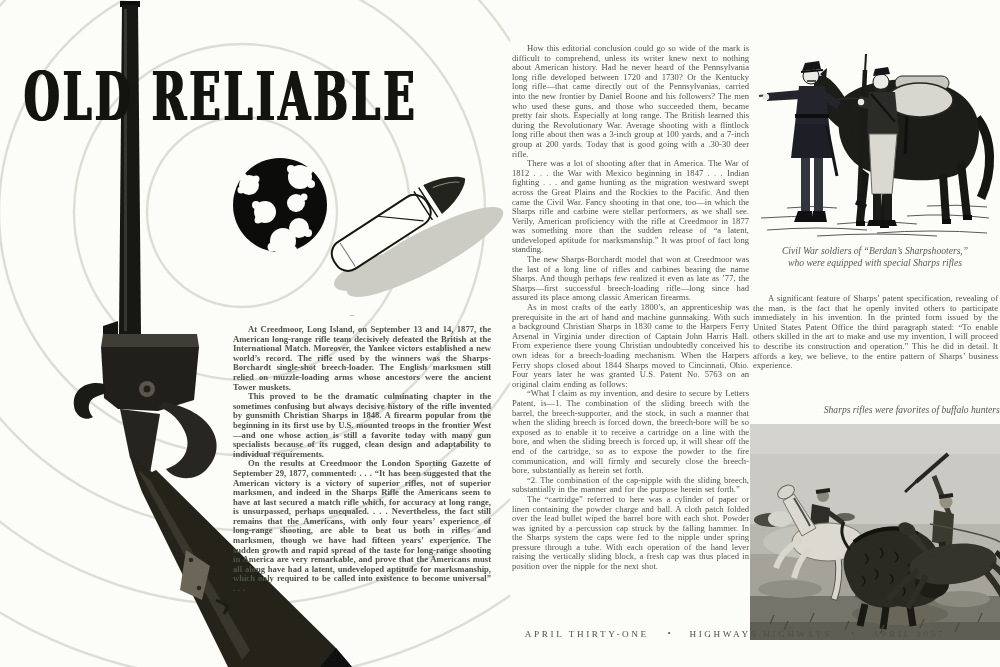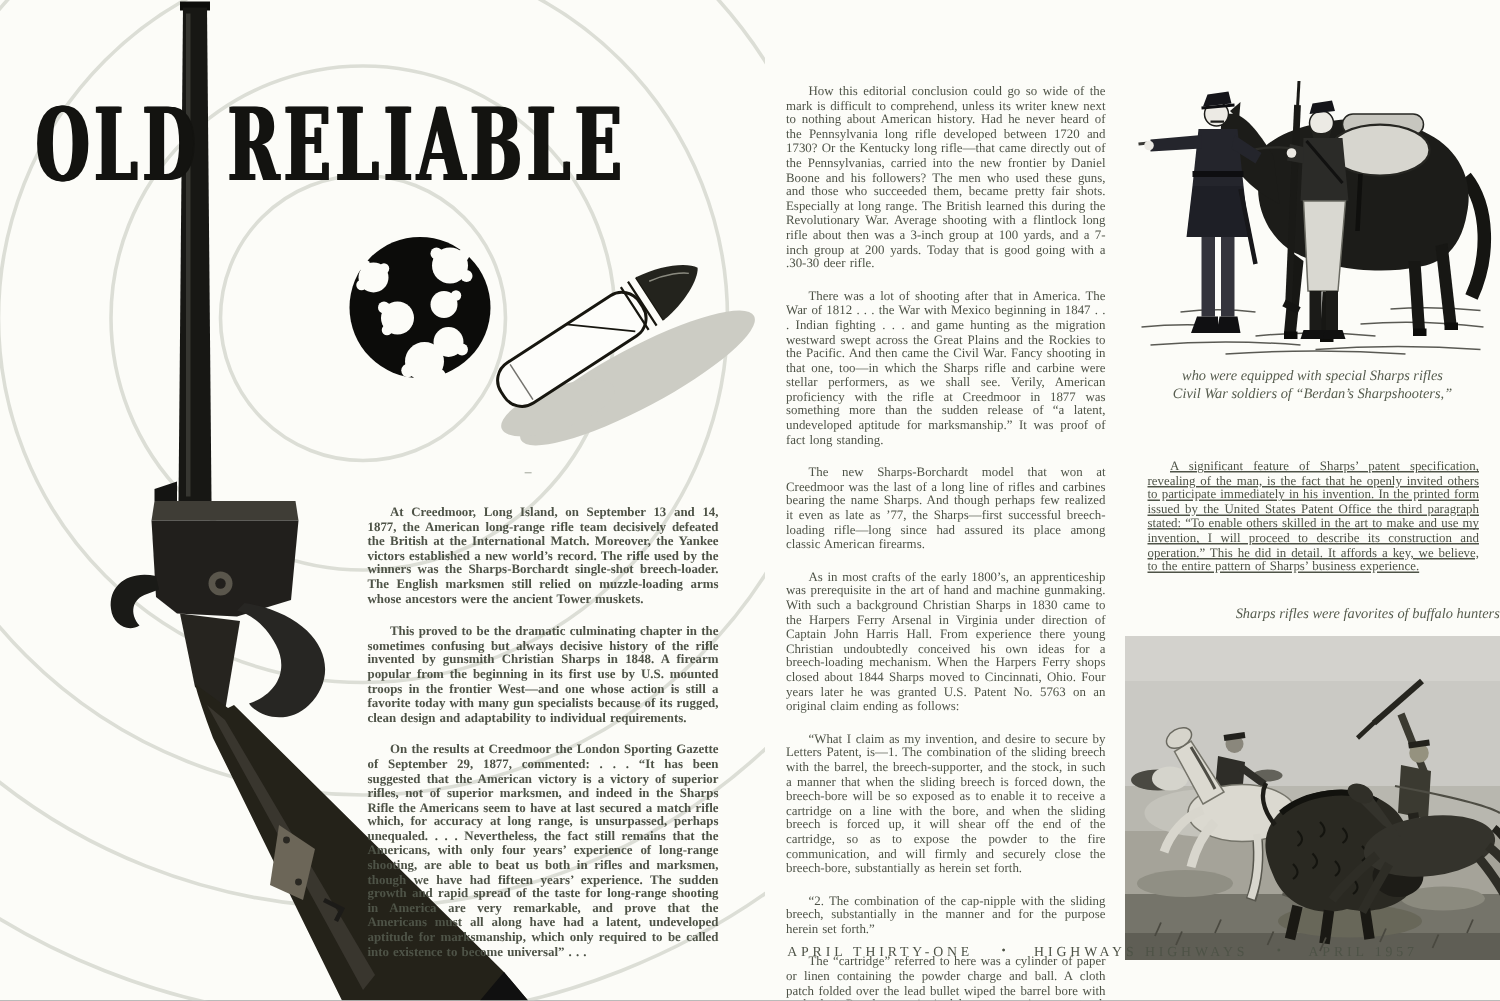--- a/index.html
+++ b/index.html
@@ -22,24 +22,24 @@
     font-size:10px;letter-spacing:1.8px;color:#585e50;white-space:nowrap;
   }
   .byline-orn{
     position:absolute;left:224px;top:309px;width:256px;text-align:center;
     font-size:9px;color:#7b8173;
   }
   .col{
     position:absolute;text-align:justify;font-size:8.6px;line-height:9.6px;
     color:#4e5347;word-spacing:0.6px;
   }
-  .col p{margin:12px;text-indent:15px;}
+  .col p{margin:0;text-indent:15px;}
   #col-left{left:233px;top:325px;width:258px;font-weight:bold;}
   #col-mid{left:512px;top:44px;width:237px;}
-  #col-right{left:753px;top:294px;width:245px;text-decoration:underline;}
+  #col-right{left:753px;top:294px;width:245px;}
   .caption{
     position:absolute;font-style:italic;font-size:9.6px;line-height:11.5px;
     text-align:center;color:#565c4e;
   }
   #caption-soldiers{left:750px;top:245px;width:250px;}
   #caption-buffalo{left:788px;top:404px;width:250px;font-family:Liberation Serif, serif;}
   .illus{position:absolute;}
   #illus-soldiers{left:757px;top:26px;width:240px;height:214px;}
   #illus-buffalo{left:750px;top:424px;width:250px;height:216px;}
   .footer{
@@ -205,22 +205,22 @@
       <path d="M114,68 L138,96" stroke="#111110" stroke-width="2"></path>
       <polygon points="112,108 140,108 135,168 115,168" fill="#d9d8d1" stroke="#6a6a62" stroke-width="1"></polygon>
       <rect x="116" y="168" width="8" height="27" fill="#1b1b18"></rect>
       <rect x="127" y="168" width="8" height="27" fill="#1b1b18"></rect>
       <polygon points="112,194 126,194 126,200 110,200" fill="#101010"></polygon>
       <polygon points="126,194 138,194 140,200 125,200" fill="#101010"></polygon>
     </g>
   </svg>
 
   <div class="caption" id="caption-soldiers">
+    <div>Civil War soldiers of “Berdan’s Sharpshooters,”</div>
     <div>who were equipped with special Sharps rifles</div>
-    <div>Civil War soldiers of “Berdan’s Sharpshooters,”</div>
   </div>
 
   <div class="col" id="col-right">
     <p>A significant feature of Sharps’ patent specification, revealing of the man, is the fact that he openly invited others to participate immediately in his invention. In the printed form issued by the United States Patent Office the third paragraph stated: “To enable others skilled in the art to make and use my invention, I will proceed to describe its construction and operation.” This he did in detail. It affords a key, we believe, to the entire pattern of Sharps’ business experience.</p>
   </div>
 
   <div class="caption" id="caption-buffalo">Sharps rifles were favorites of buffalo hunters.</div>
 
   <svg class="illus" id="illus-buffalo" viewBox="0 0 250 216">
     <rect x="0" y="0" width="250" height="216" fill="#cac9c4"></rect>

